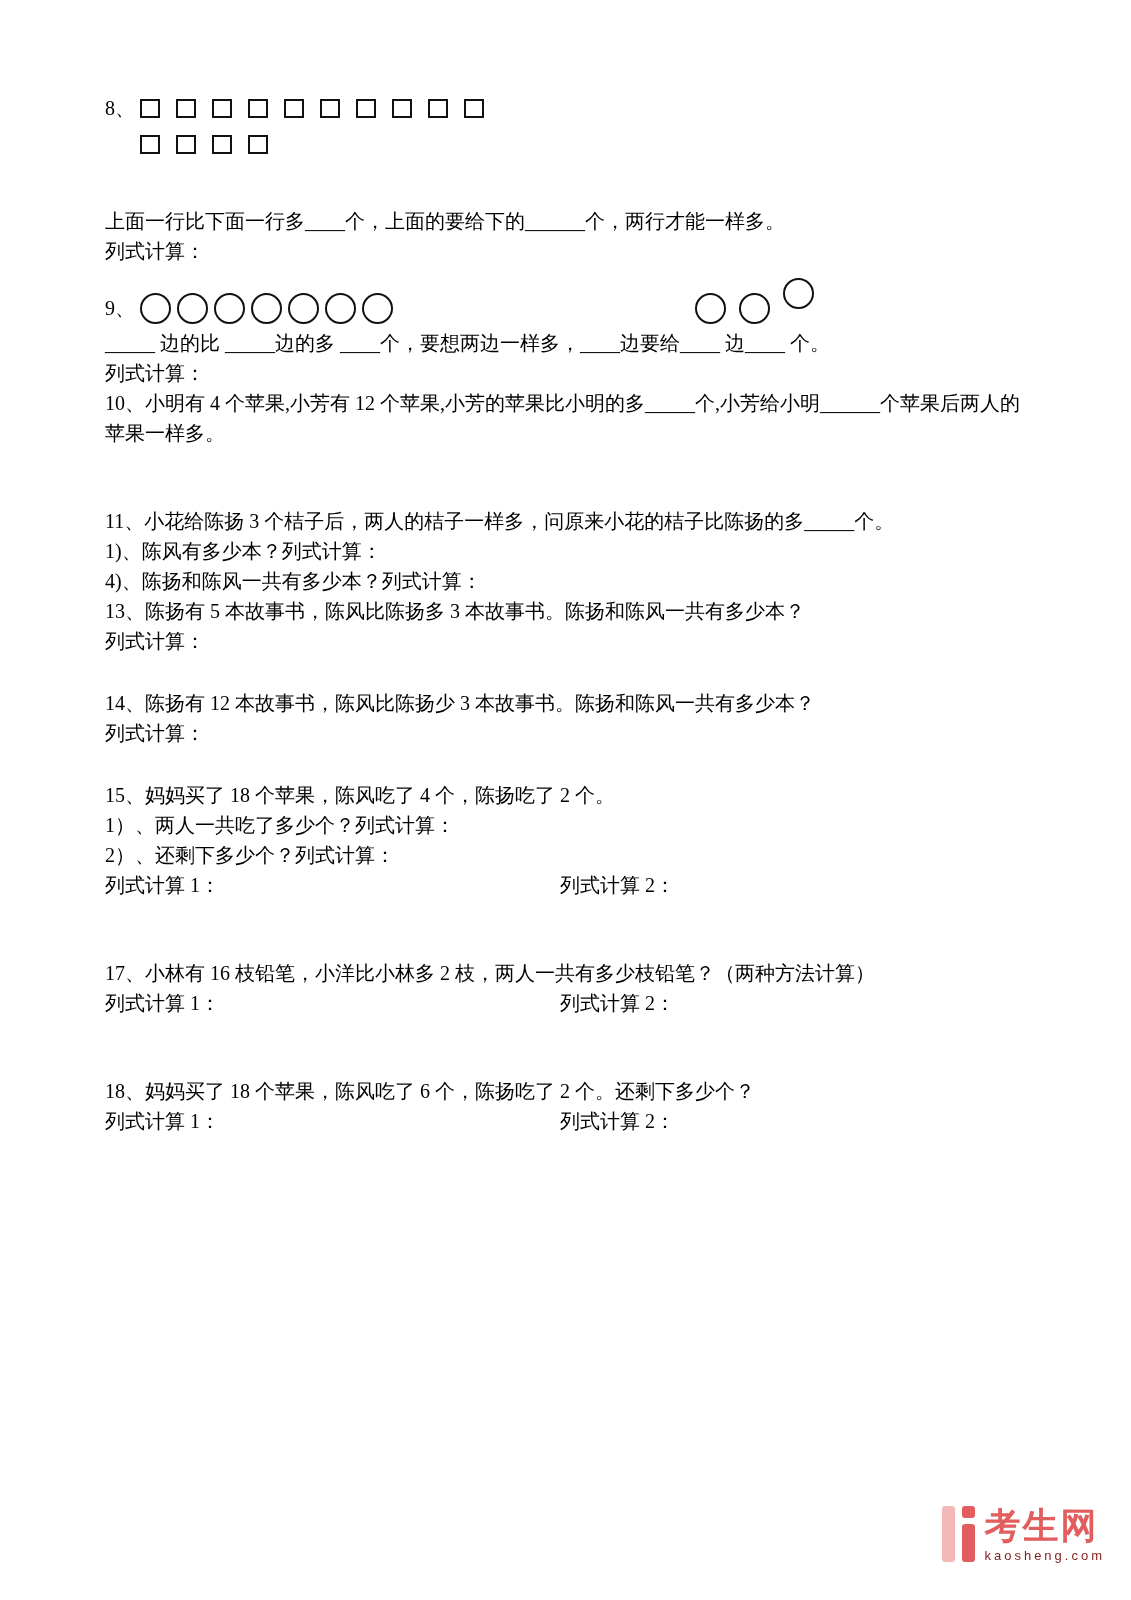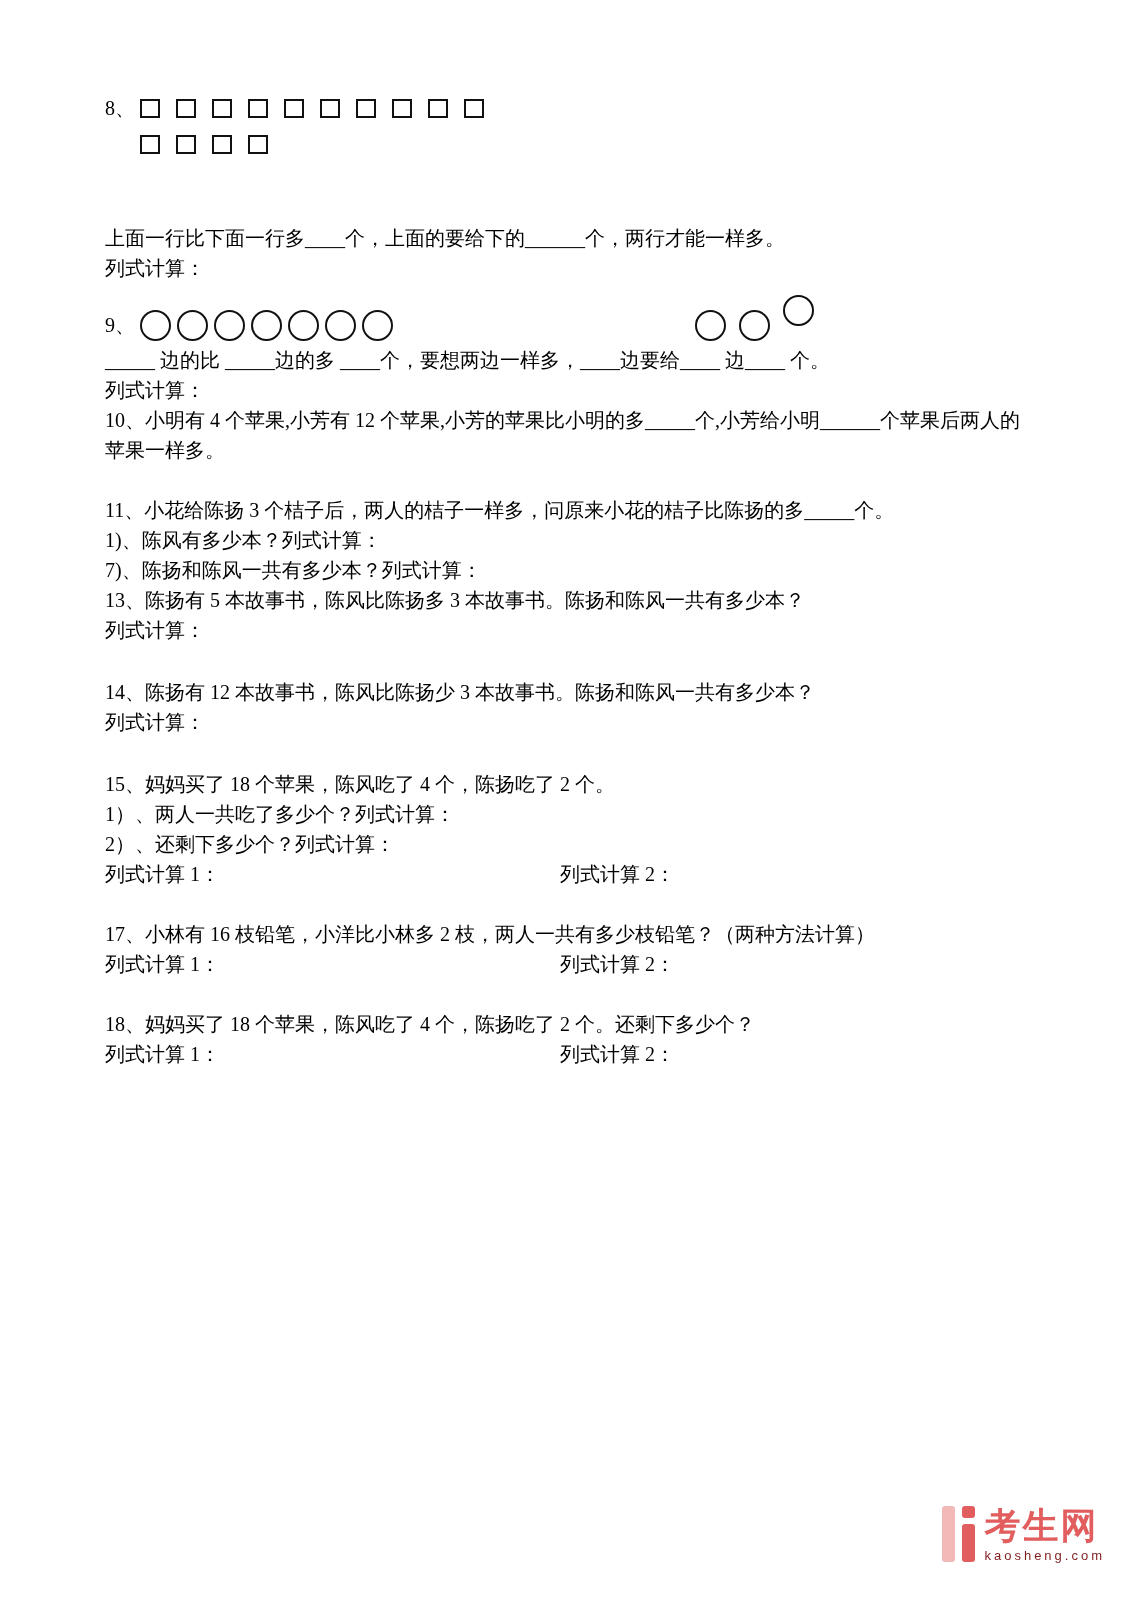--- a/index.html
+++ b/index.html
@@ -15,24 +15,24 @@
     line-height: 30px;
   }
   .sheet {
     position: absolute;
     top: 0; left: 0;
     width: 1131px;
     height: 1600px;
     padding: 96px 100px 40px 105px;
   }
   .text { margin: 0; }
-  .mt-q8text { margin-top: 67px; }
+  .mt-q8text { margin-top: 50px; }
   .gap-sm { }
   .gap-md { margin-top: 32px; }
-  .gap-lg { margin-top: 30px; }
+  .gap-lg { margin-top: 58px; }
 
   
   .shape-row { display: flex; align-items: center; height: 24px; }
   .shape-row.second { margin-top: 12px; }
   .q-label { display: inline-block; width: 35px; flex: 0 0 35px; }
   .shapes { display: inline-flex; align-items: center; }
   .square {
     display: inline-block;
     width: 20px; height: 19px;
     border: 2px solid #111;
@@ -152,21 +152,21 @@
     <p class="text gap-sm">_____ 边的比  _____边的多  ____个，要想两边一样多，____边要给____  边____  个。</p>
     <p class="text">列式计算：</p>
   </section>
 
   <p class="text gap-sm">10、小明有 4 个苹果,小芳有 12 个苹果,小芳的苹果比小明的多_____个,小芳给小明______个苹果后两人的苹果一样多。</p>
 
   <p class="text gap-lg">11、小花给陈扬 3 个桔子后，两人的桔子一样多，问原来小花的桔子比陈扬的多_____个。</p>
 
   <section>
     <p class="text gap-sm">1)、陈风有多少本？列式计算：</p>
-    <p class="text gap-sm">7)、陈扬和陈风一共有多少本？列式计算：</p>
+    <p class="text gap-sm">4)、陈扬和陈风一共有多少本？列式计算：</p>
   </section>
 
   <section>
     <p class="text gap-sm">13、陈扬有 5 本故事书，陈风比陈扬多 3 本故事书。陈扬和陈风一共有多少本？</p>
     <p class="text">列式计算：</p>
   </section>
 
   <section>
     <p class="text gap-md">14、陈扬有 12 本故事书，陈风比陈扬少 3 本故事书。陈扬和陈风一共有多少本？</p>
     <p class="text">列式计算：</p>
@@ -187,21 +187,21 @@
 
   <section>
     <p class="text gap-lg">17、小林有 16 枝铅笔，小洋比小林多 2 枝，两人一共有多少枝铅笔？（两种方法计算）</p>
     <div class="calc-row">
       <span class="calc-first">列式计算 1：</span>
       <span>列式计算 2：</span>
     </div>
   </section>
 
   <section>
-    <p class="text gap-lg">18、妈妈买了 18 个苹果，陈风吃了 4 个，陈扬吃了 2 个。还剩下多少个？</p>
+    <p class="text gap-lg">18、妈妈买了 18 个苹果，陈风吃了 6 个，陈扬吃了 2 个。还剩下多少个？</p>
     <div class="calc-row">
       <span class="calc-first">列式计算 1：</span>
       <span>列式计算 2：</span>
     </div>
   </section>
 
   <div class="watermark">
     <span class="wm-logo">
       <span class="wm-bar-light"></span>
       <span class="wm-bar-top"></span>

